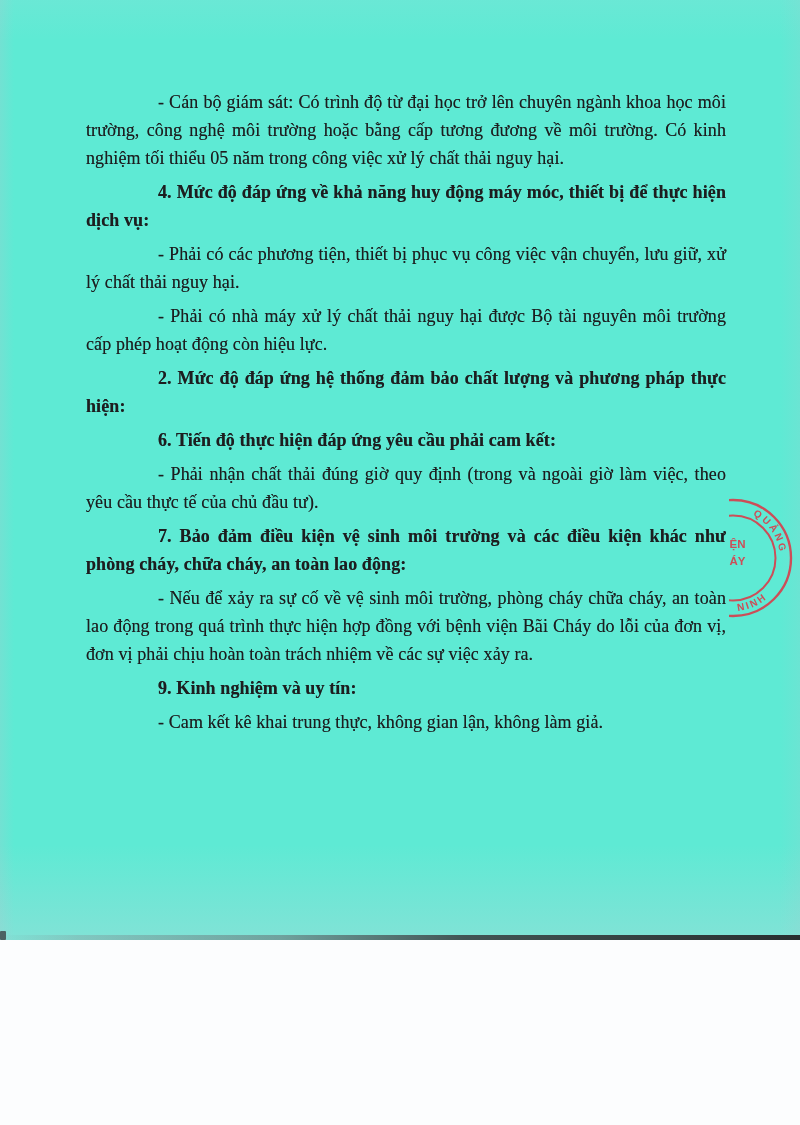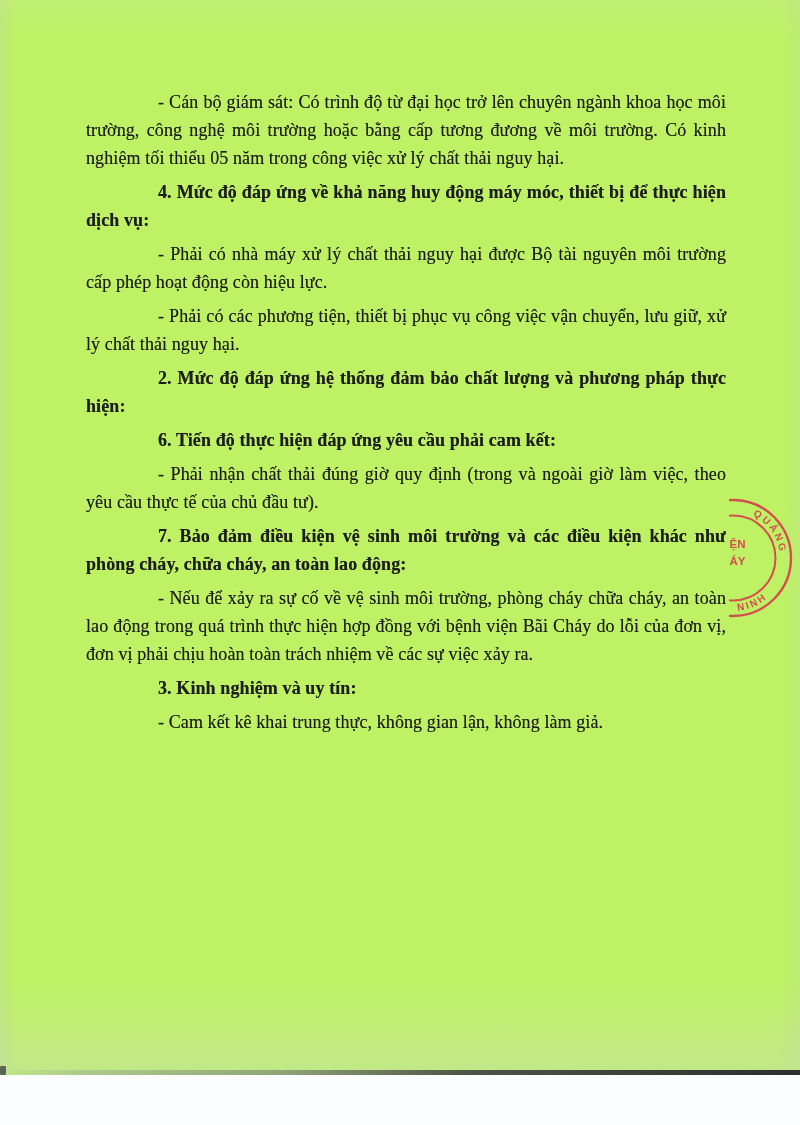--- a/index.html
+++ b/index.html
@@ -7,22 +7,22 @@
     padding: 0;
     width: 800px;
     height: 1125px;
     overflow: hidden;
     background: #fcfdfe;
     font-family: "Liberation Serif", "DejaVu Serif", serif;
   }
   .page {
     position: relative;
     width: 800px;
-    height: 1075px;
-    background: #bef264;
+    height: 940px;
+    background: #5eead4;
   }
   
   .page-tint {
     position: absolute;
     inset: 0;
     pointer-events: none;
     background:
       linear-gradient(to right, rgba(186,195,206,0.22), rgba(186,195,206,0) 14px),
       linear-gradient(to left, rgba(186,195,206,0.14), rgba(186,195,206,0) 20px),
       linear-gradient(to top, rgba(203,210,219,0.32), rgba(203,210,219,0) 95px),
@@ -88,28 +88,28 @@
 </head>
 <body>
 
 <div class="page">
 
   <div class="page-tint"></div>
 
   <div class="doc">
     <p class="block">- Cán bộ giám sát: Có trình độ từ đại học trở lên chuyên ngành khoa học môi trường, công nghệ môi trường hoặc bằng cấp tương đương về môi trường. Có kinh nghiệm tối thiểu 05 năm trong công việc xử lý chất thải nguy hại.</p>
     <p class="block heading">4. Mức độ đáp ứng về khả năng huy động máy móc, thiết bị để thực hiện dịch vụ:</p>
+    <p class="block">- Phải có các phương tiện, thiết bị phục vụ công việc vận chuyển, lưu giữ, xử lý chất thải nguy hại.</p>
     <p class="block">- Phải có nhà máy xử lý chất thải nguy hại được Bộ tài nguyên môi trường cấp phép hoạt động còn hiệu lực.</p>
-    <p class="block">- Phải có các phương tiện, thiết bị phục vụ công việc vận chuyển, lưu giữ, xử lý chất thải nguy hại.</p>
     <p class="block heading">2. Mức độ đáp ứng hệ thống đảm bảo chất lượng và phương pháp thực hiện:</p>
     <p class="block heading">6. Tiến độ thực hiện đáp ứng yêu cầu phải cam kết:</p>
     <p class="block">- Phải nhận chất thải đúng giờ quy định (trong và ngoài giờ làm việc, theo yêu cầu thực tế của chủ đầu tư).</p>
     <p class="block heading">7. Bảo đảm điều kiện vệ sinh môi trường và các điều kiện khác như phòng cháy, chữa cháy, an toàn lao động:</p>
     <p class="block">- Nếu để xảy ra sự cố về vệ sinh môi trường, phòng cháy chữa cháy, an toàn lao động trong quá trình thực hiện hợp đồng với bệnh viện Bãi Cháy do lỗi của đơn vị, đơn vị phải chịu hoàn toàn trách nhiệm về các sự việc xảy ra.</p>
-    <p class="block heading">3. Kinh nghiệm và uy tín:</p>
+    <p class="block heading">9. Kinh nghiệm và uy tín:</p>
     <p class="block">- Cam kết kê khai trung thực, không gian lận, không làm giả.</p>
   </div>
 
   <div class="stamp">
     <svg width="120" height="120" viewBox="0 0 120 120">
       <defs>
         <clipPath id="halfClip">
             <rect x="56" y="0" width="64" height="120"></rect>
           </clipPath>
         <path id="arcTop" d="M 72.2 14.6 A 47 47 0 0 1 106.8 64.1" fill="none"></path>

